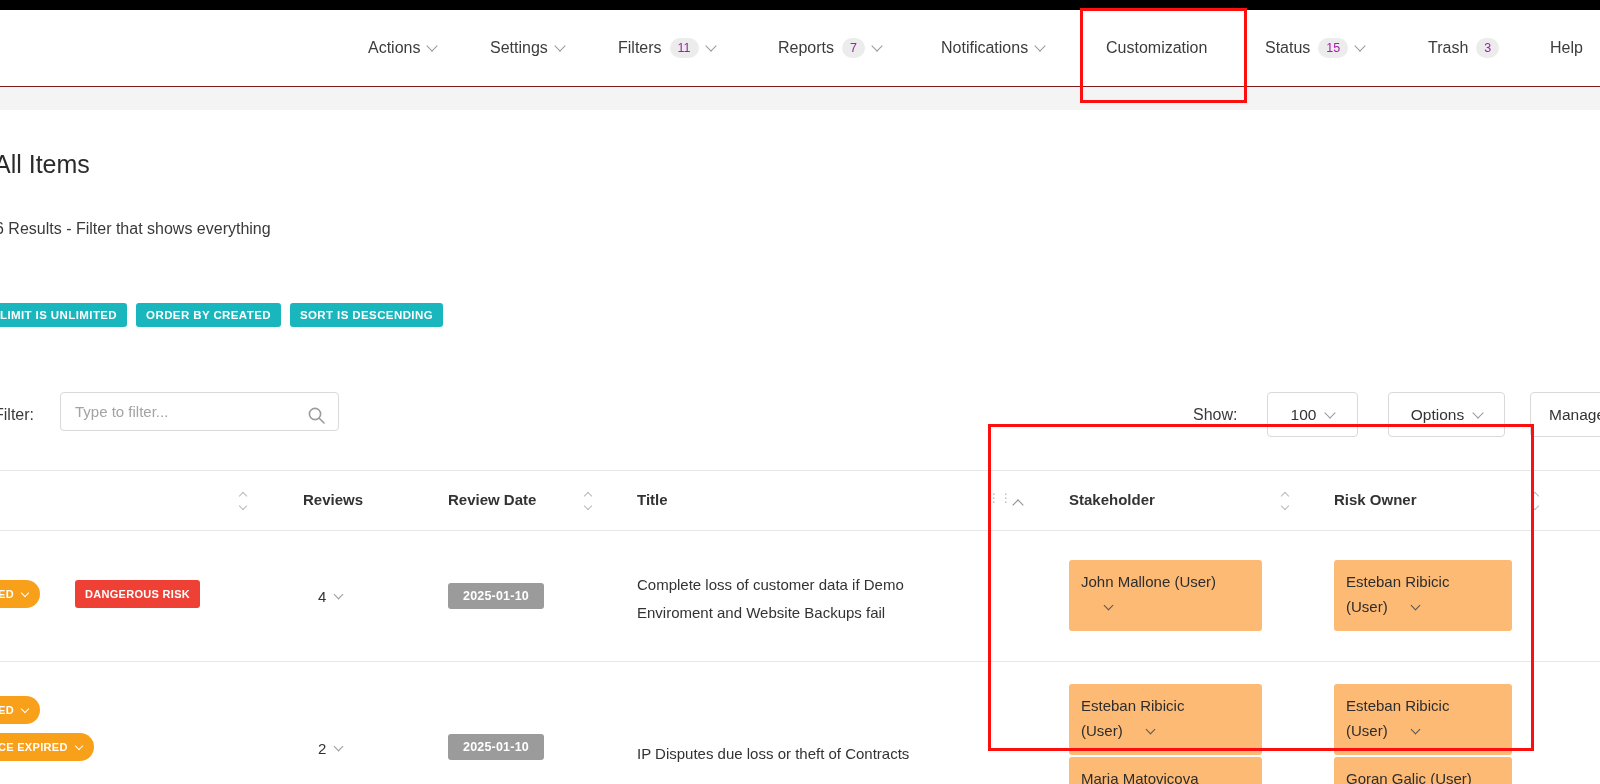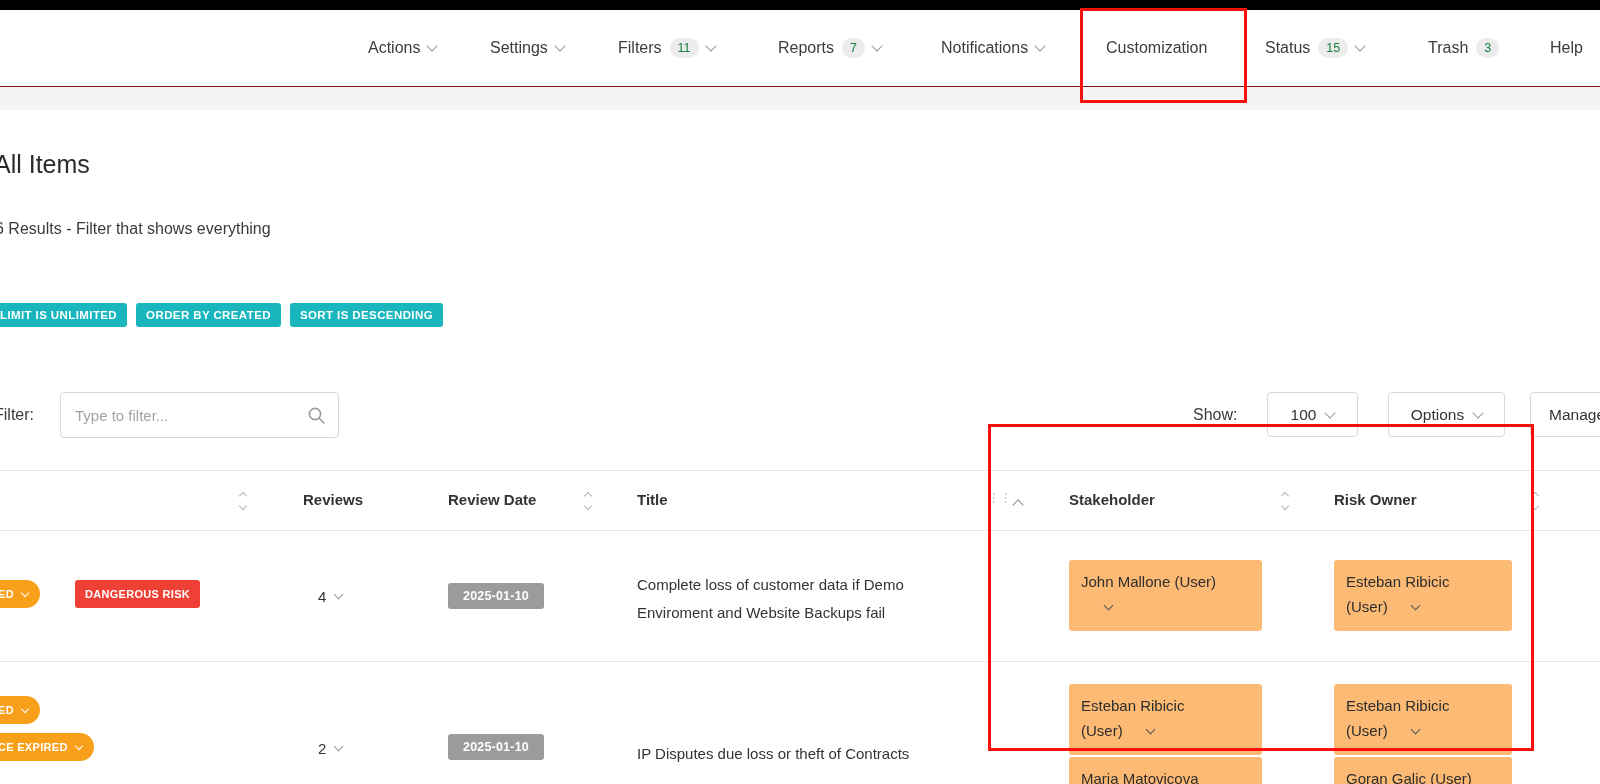--- a/index.html
+++ b/index.html
@@ -3,21 +3,21 @@
 <meta charset="utf-8">
 <style>
   html,body{margin:0;padding:0;background:#fff;}
   body{font-family:"Liberation Sans","DejaVu Sans",sans-serif;color:#2f2f2f;}
   #app{position:relative;width:1600px;height:784px;overflow:hidden;background:#fff;}
 
   .topbar{position:absolute;left:0;top:0;width:100%;height:10px;background:#000;}
   .navbar{position:absolute;left:0;top:10px;width:100%;height:76px;background:#fff;border-bottom:5px solid #7f1d1d;}
   .nav-item{position:absolute;top:50%;transform:translateY(-50%);display:flex;align-items:center;gap:8px;
             font-size:16px;color:#3c3c3c;white-space:nowrap;cursor:pointer;}
-  .nav-badge{background:#ececec;border-radius:10px;padding:3px 8px;font-size:12.5px;color:#15803d;}
+  .nav-badge{background:#ececec;border-radius:10px;padding:3px 8px;font-size:12.5px;color:#a21caf;}
 
   .cv{display:inline-block;width:7px;height:7px;border-right:1.7px solid #9a9a9a;border-bottom:1.7px solid #9a9a9a;
       transform:rotate(45deg);margin-top:-4px;}
   .cv.white{border-color:#fff;width:5px;height:5px;margin-top:-2px;}
   .cv.dark{border-color:#555;width:6px;height:6px;margin-top:-3px;}
   .cv.up{transform:rotate(-135deg);margin-top:3px;}
 
   .sort{position:absolute;display:flex;flex-direction:column;align-items:center;gap:4px;}
   .sort i{display:block;width:5px;height:5px;border-right:1.6px solid #b8b8b8;border-bottom:1.6px solid #b8b8b8;}
   .sort i.u{transform:rotate(-135deg);}
@@ -25,21 +25,21 @@
 
   .subband{position:absolute;left:0;top:87px;width:100%;height:23px;background:#f4f4f4;}
 
   .page-title{position:absolute;left:-6px;top:150px;font-size:25px;font-weight:500;color:#2b2b2b;}
   .results{position:absolute;left:-5px;top:220px;font-size:16px;color:#3a3a3a;}
 
   .chips{position:absolute;left:-10px;top:303px;display:flex;gap:9px;}
   .chip{background:#1ab6bd;color:#fff;font-weight:bold;font-size:11.5px;letter-spacing:.4px;padding:6px 10px;border-radius:3px;}
 
   .lbl{position:absolute;font-size:16px;color:#3a3a3a;white-space:nowrap;}
-  .input-box{position:absolute;left:60px;top:392px;width:279px;height:46px;border:1px solid #d9d9d9;border-radius:4px;
+  .input-box{position:absolute;left:60px;top:392px;width:279px;height:39px;border:1px solid #d9d9d9;border-radius:4px;
              box-sizing:border-box;background:#fff;}
   .input-box input{border:none;outline:none;background:transparent;width:230px;height:100%;padding:0 0 0 14px;
                    font-size:15px;color:#333;font-family:inherit;}
   .input-box input::placeholder{color:#a3a3a3;}
   .search-ic{position:absolute;right:12px;top:13px;}
 
   .btn{position:absolute;height:45px;border:1px solid #d9d9d9;border-radius:4px;box-sizing:border-box;background:#fff;
        display:flex;align-items:center;justify-content:center;gap:10px;font-size:15.5px;color:#333;cursor:pointer;}
 
   .hline{position:absolute;left:0;width:100%;height:1px;background:#e7e7e7;}

